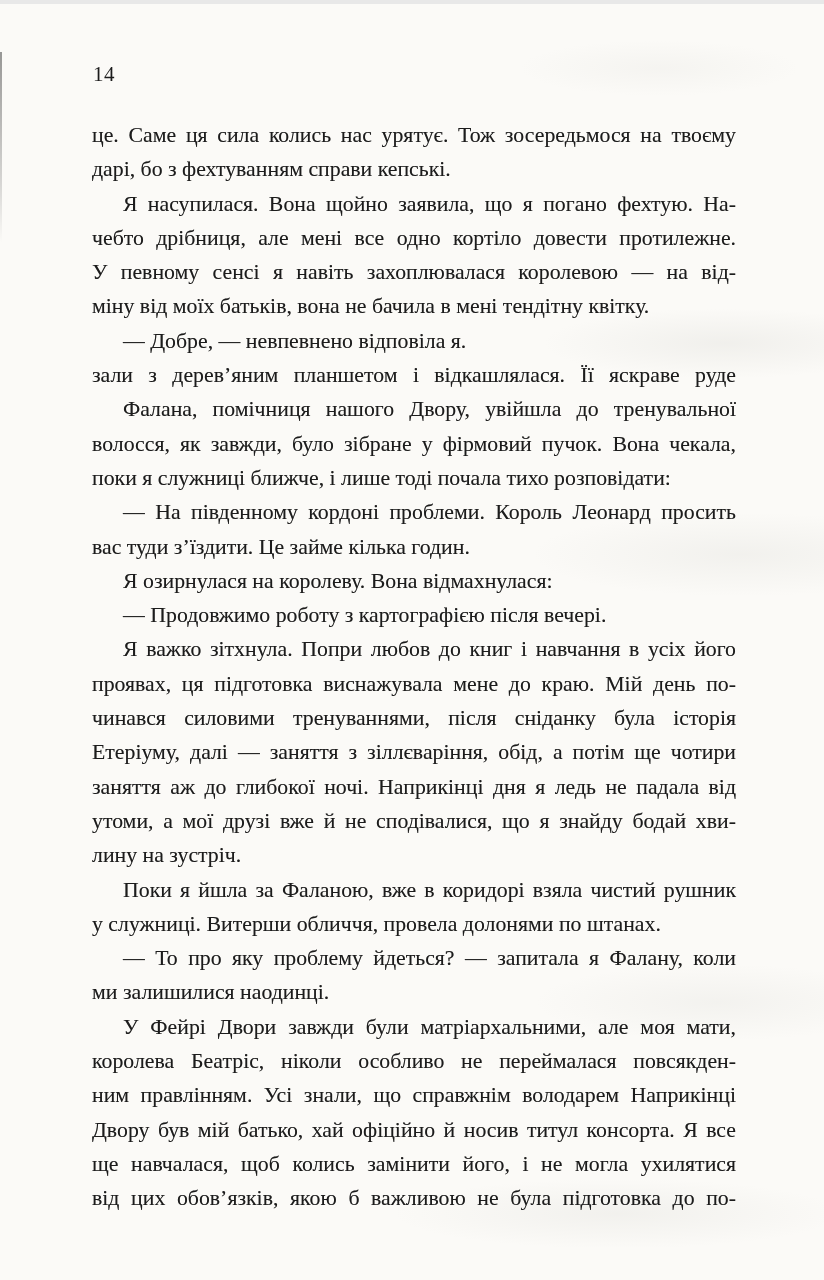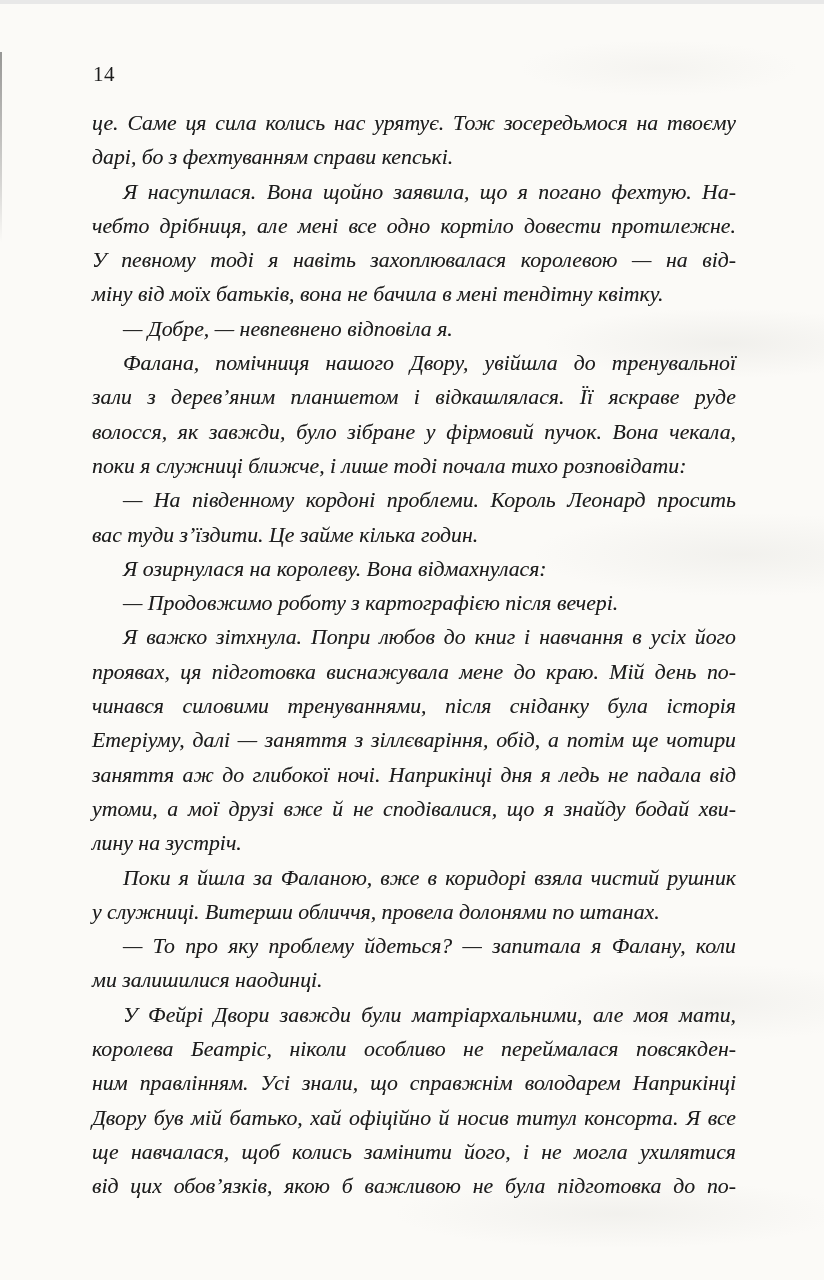--- a/index.html
+++ b/index.html
@@ -34,23 +34,22 @@
   .page-number {
     position: absolute;
     left: 93px;
     top: 58px;
     font-size: 21px;
     letter-spacing: 0.5px;
   }
   .page-body {
     position: absolute;
     left: 92px;
-    top: 102px;
+    top: 114px;
     width: 644px;
-    font-style: italic;
   }
   .line {
     white-space: nowrap;
     line-height: 34.3px;
     height: 34.3px;
     font-size: 21.8px;
     text-align: justify;
     text-align-last: justify;
     text-shadow: 0 0 0.4px rgba(10,10,10,0.35);
   }
@@ -64,25 +63,25 @@
 <body>
 
 <div class="page">
   <div class="scan-edge"></div>
   <div class="page-number">14</div>
   <div class="page-body">
       <div class="line">це. Саме ця сила колись нас урятує. Тож зосередьмося на твоєму</div>
       <div class="line end">дарі, бо з фехтуванням справи кепські.</div>
       <div class="line indent">Я насупилася. Вона щойно заявила, що я погано фехтую. На-</div>
       <div class="line">чебто дрібниця, але мені все одно кортіло довести протилежне.</div>
-      <div class="line">У певному тоді я навіть захоплювалася королевою — на від-</div>
+      <div class="line">У певному сенсі я навіть захоплювалася королевою — на від-</div>
       <div class="line end">міну від моїх батьків, вона не бачила в мені тендітну квітку.</div>
       <div class="line indent end">— Добре, — невпевнено відповіла я.</div>
+      <div class="line">зали з дерев’яним планшетом і відкашлялася. Її яскраве руде</div>
       <div class="line indent">Фалана, помічниця нашого Двору, увійшла до тренувальної</div>
-      <div class="line">зали з дерев’яним планшетом і відкашлялася. Її яскраве руде</div>
       <div class="line">волосся, як завжди, було зібране у фірмовий пучок. Вона чекала,</div>
       <div class="line end">поки я служниці ближче, і лише тоді почала тихо розповідати:</div>
       <div class="line indent">— На південному кордоні проблеми. Король Леонард просить</div>
       <div class="line end">вас туди з’їздити. Це займе кілька годин.</div>
       <div class="line indent end">Я озирнулася на королеву. Вона відмахнулася:</div>
       <div class="line indent end">— Продовжимо роботу з картографією після вечері.</div>
       <div class="line indent">Я важко зітхнула. Попри любов до книг і навчання в усіх його</div>
       <div class="line">проявах, ця підготовка виснажувала мене до краю. Мій день по-</div>
       <div class="line">чинався силовими тренуваннями, після сніданку була історія</div>
       <div class="line">Етеріуму, далі — заняття з зіллєваріння, обід, а потім ще чотири</div>

